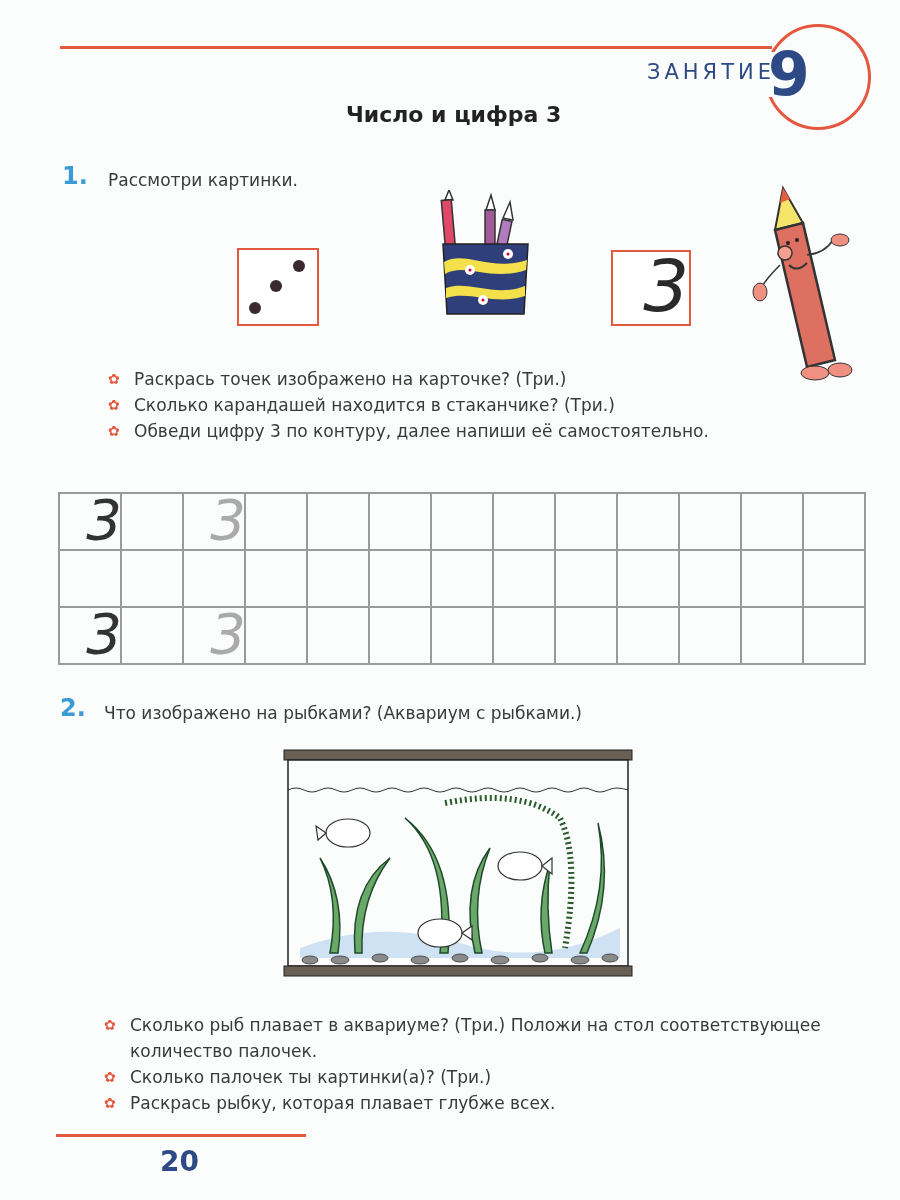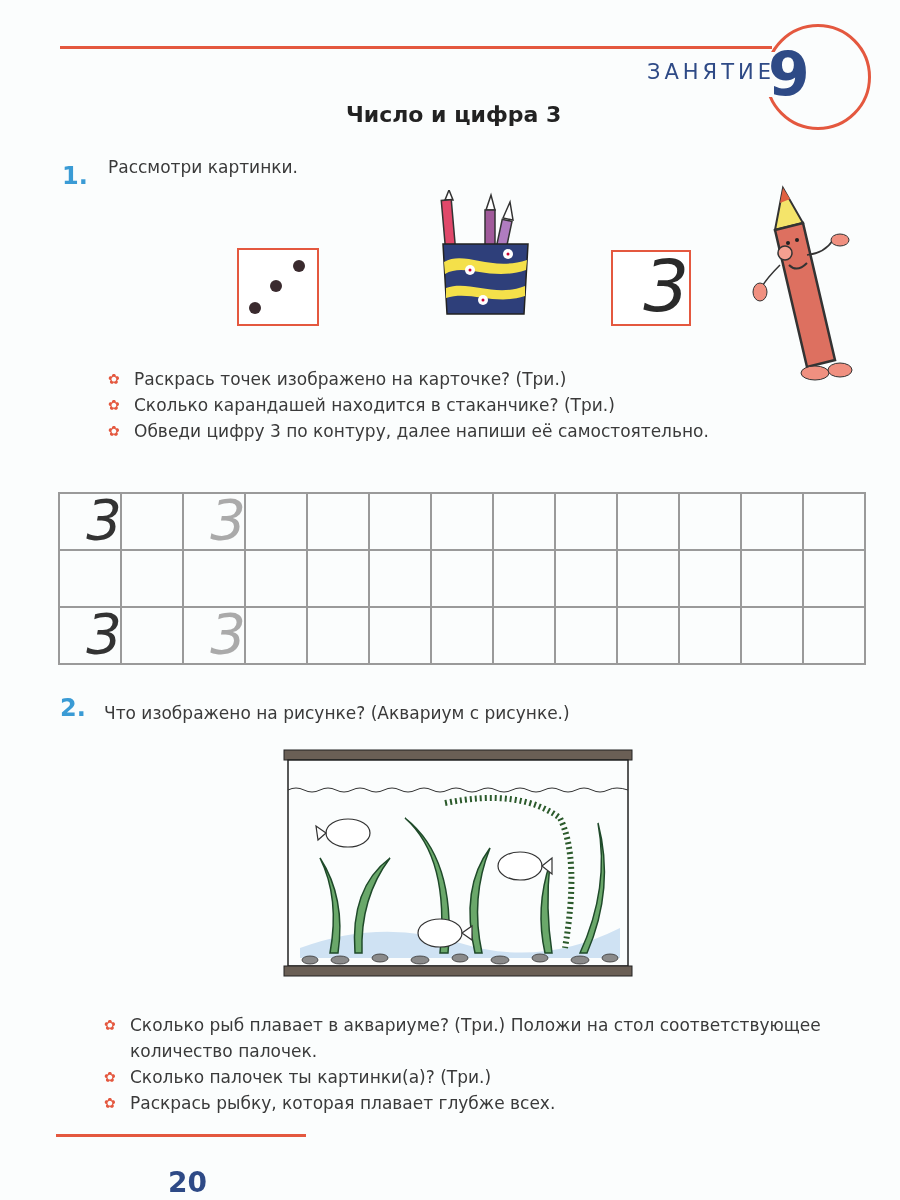--- a/index.html
+++ b/index.html
@@ -27,21 +27,21 @@
 
 <div class="abs rule" style="left:60px; top:46px; width:712px;"></div>
 <div class="abs circle" style="left:765px; top:24px; width:100px; height:100px;"></div>
 <div class="abs" style="left:752px; top:52px; width:30px; height:45px; background:#fbfdfd;"></div>
 <div class="abs lesson-label" style="left:618px; top:60px;">ЗАНЯТИЕ</div>
 <div class="abs lesson-num" style="left:768px; top:44px;">9</div>
 
 <div class="abs title" style="left:346px; top:102px;">Число и цифра 3</div>
 
 <div class="abs task-num" style="left:62px; top:162px;">1.</div>
-<div class="abs task-text" style="left:108px; top:157px;">Рассмотри картинки.</div>
+<div class="abs task-text" style="left:108px; top:170px;">Рассмотри картинки.</div>
 
 <div class="abs card" style="left:237px; top:248px; width:78px; height:74px;">
   <div class="dot" style="left:54px; top:10px;"></div>
   <div class="dot" style="left:31px; top:30px;"></div>
   <div class="dot" style="left:10px; top:52px;"></div>
 </div>
 
 <svg class="abs" style="left:435px; top:190px;" width="100" height="130" viewBox="0 0 100 130">
   <polygon points="10,10 14,0 18,10" fill="#fff" stroke="#333" stroke-width="1.5"></polygon>
   <rect x="8" y="10" width="10" height="45" fill="#e0486a" stroke="#333" stroke-width="1.5" transform="rotate(-5 13 30)"></rect>
@@ -147,21 +147,21 @@
         <td></td>
         <td></td>
         <td></td>
         <td></td>
         <td></td>
   </tr>
 </tbody>
   </table>
 
 <div class="abs task-num" style="left:60px; top:694px;">2.</div>
-<div class="abs task-text" style="left:104px; top:703px;">Что изображено на рисунке? (Аквариум с рисунке.)</div>
+<div class="abs task-text" style="left:104px; top:703px;">Что изображено на рыбками? (Аквариум с рыбками.)</div>
 
 <svg class="abs" style="left:280px; top:748px;" width="355" height="232" viewBox="0 0 355 232">
   <rect x="4" y="2" width="348" height="10" fill="#6a5f55" stroke="#222" stroke-width="1"></rect>
   <rect x="8" y="12" width="340" height="206" fill="#fbfdfd" stroke="#222" stroke-width="1.5"></rect>
   <path d="M8,42 q8,-4 16,0 t16,0 t16,0 t16,0 t16,0 t16,0 t16,0 t16,0 t16,0 t16,0 t16,0 t16,0 t16,0 t16,0 t16,0 t16,0 t16,0 t16,0 t16,0 t16,0 t20,0" stroke="#333" fill="none" stroke-width="1"></path>
   <path d="M20,200 Q100,170 180,195 T340,180 L340,210 L20,210 Z" fill="#cfe2f3"></path>
   <g stroke="#1f4a2a" stroke-width="1.5" fill="#6aa86a">
     <path d="M40,110 Q60,150 50,205 L58,205 Q66,150 40,110 Z"></path>
     <path d="M110,110 Q70,140 75,205 L82,205 Q80,150 110,110 Z"></path>
     <path d="M125,70 Q170,110 160,205 L168,205 Q176,110 125,70 Z"></path>
@@ -201,13 +201,13 @@
       <span class="flower">✿</span>
       <span>Сколько палочек ты картинки(а)? (Три.)</span>
     </div>
   <div class="bullet">
       <span class="flower">✿</span>
       <span>Раскрась рыбку, которая плавает глубже всех.</span>
     </div>
 </div>
 
 <div class="abs rule" style="left:56px; top:1134px; width:250px;"></div>
-<div class="abs page-num" style="left:168px; top:1145px;margin-top:21px;">20</div>
+<div class="abs page-num" style="left:160px; top:1145px;">20</div>
 
 </body></html>

